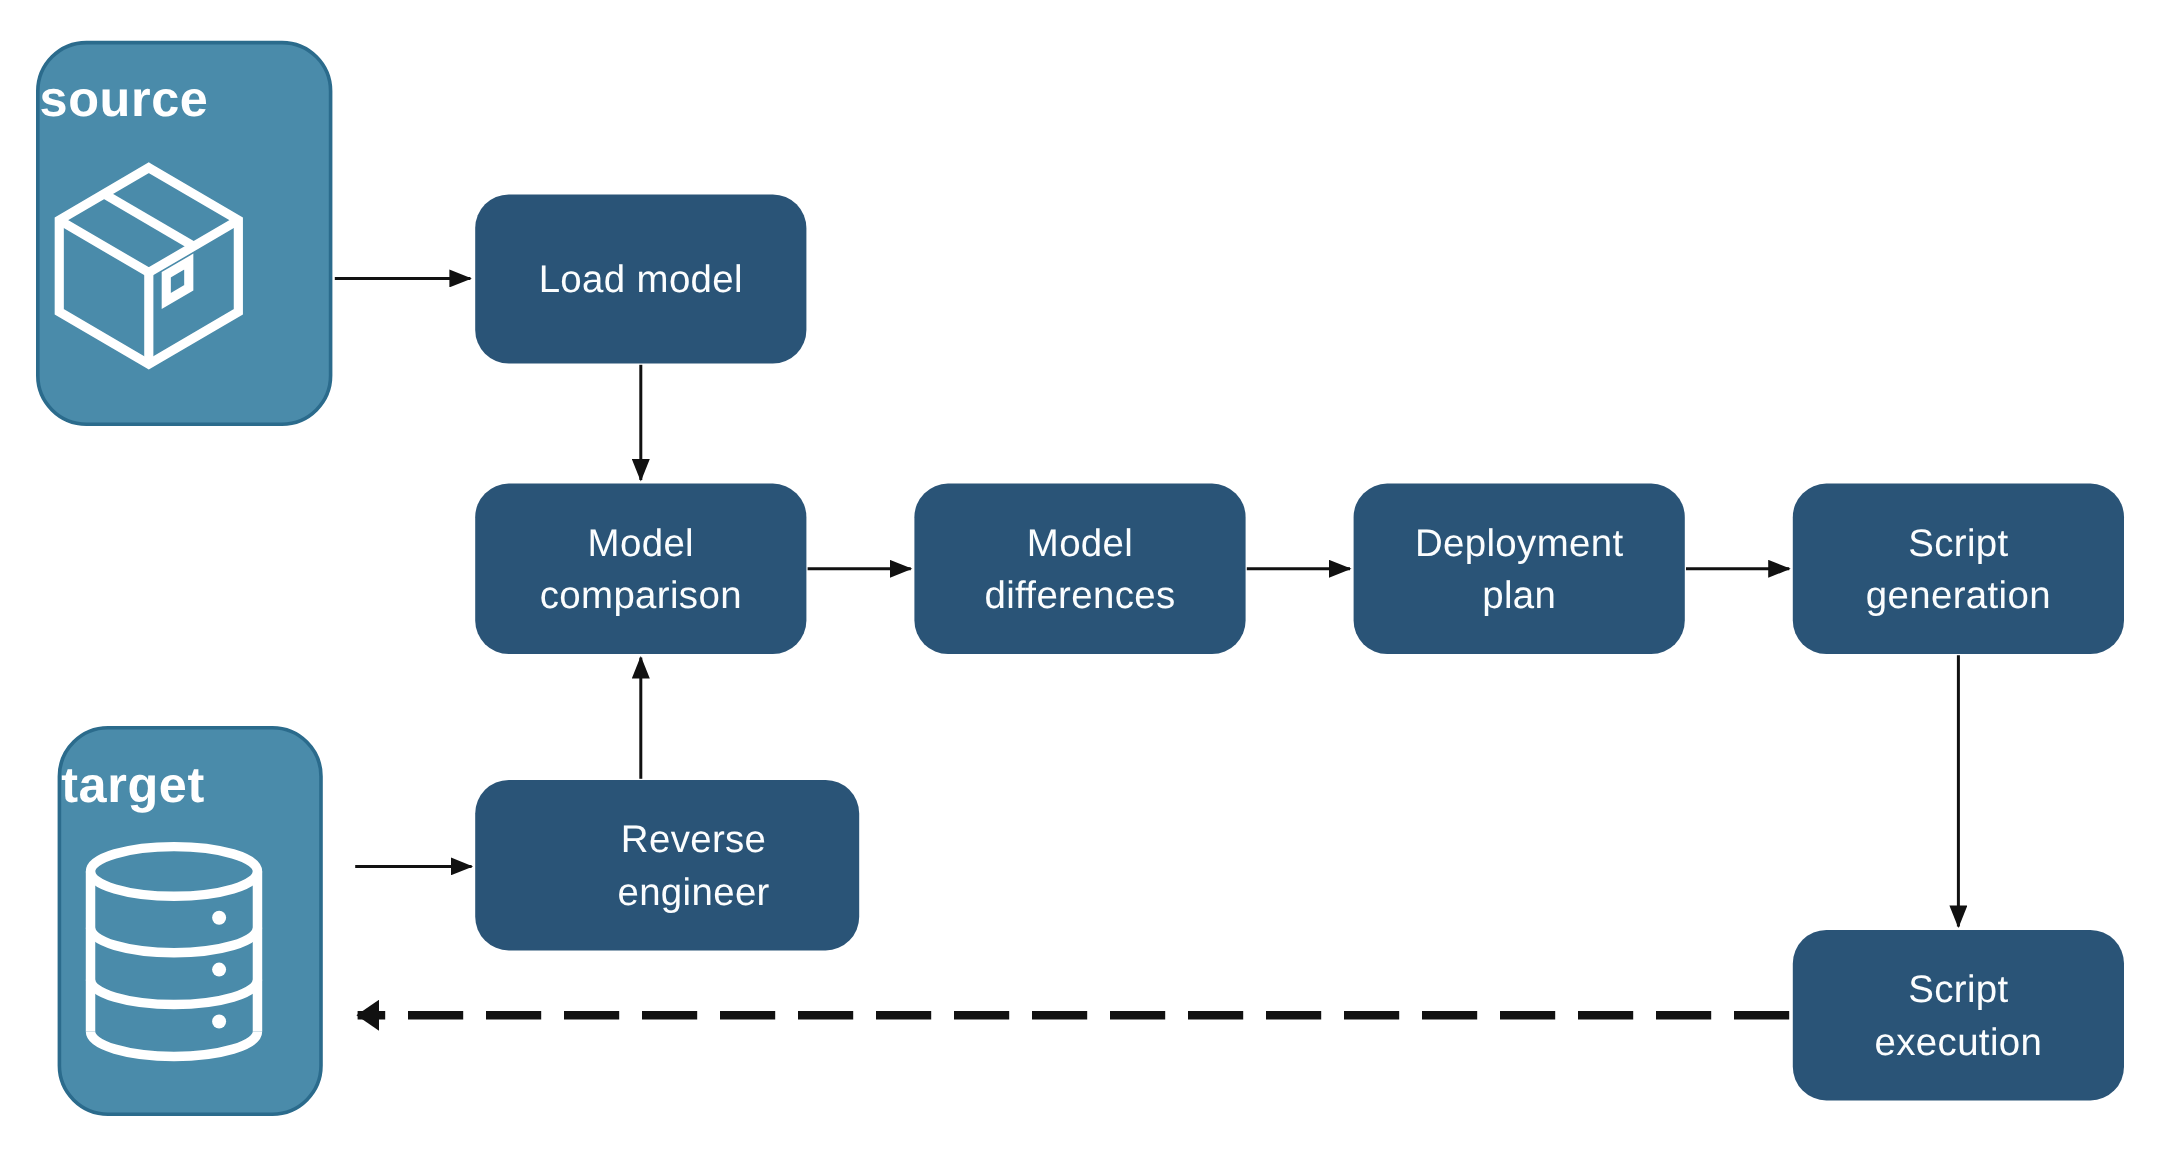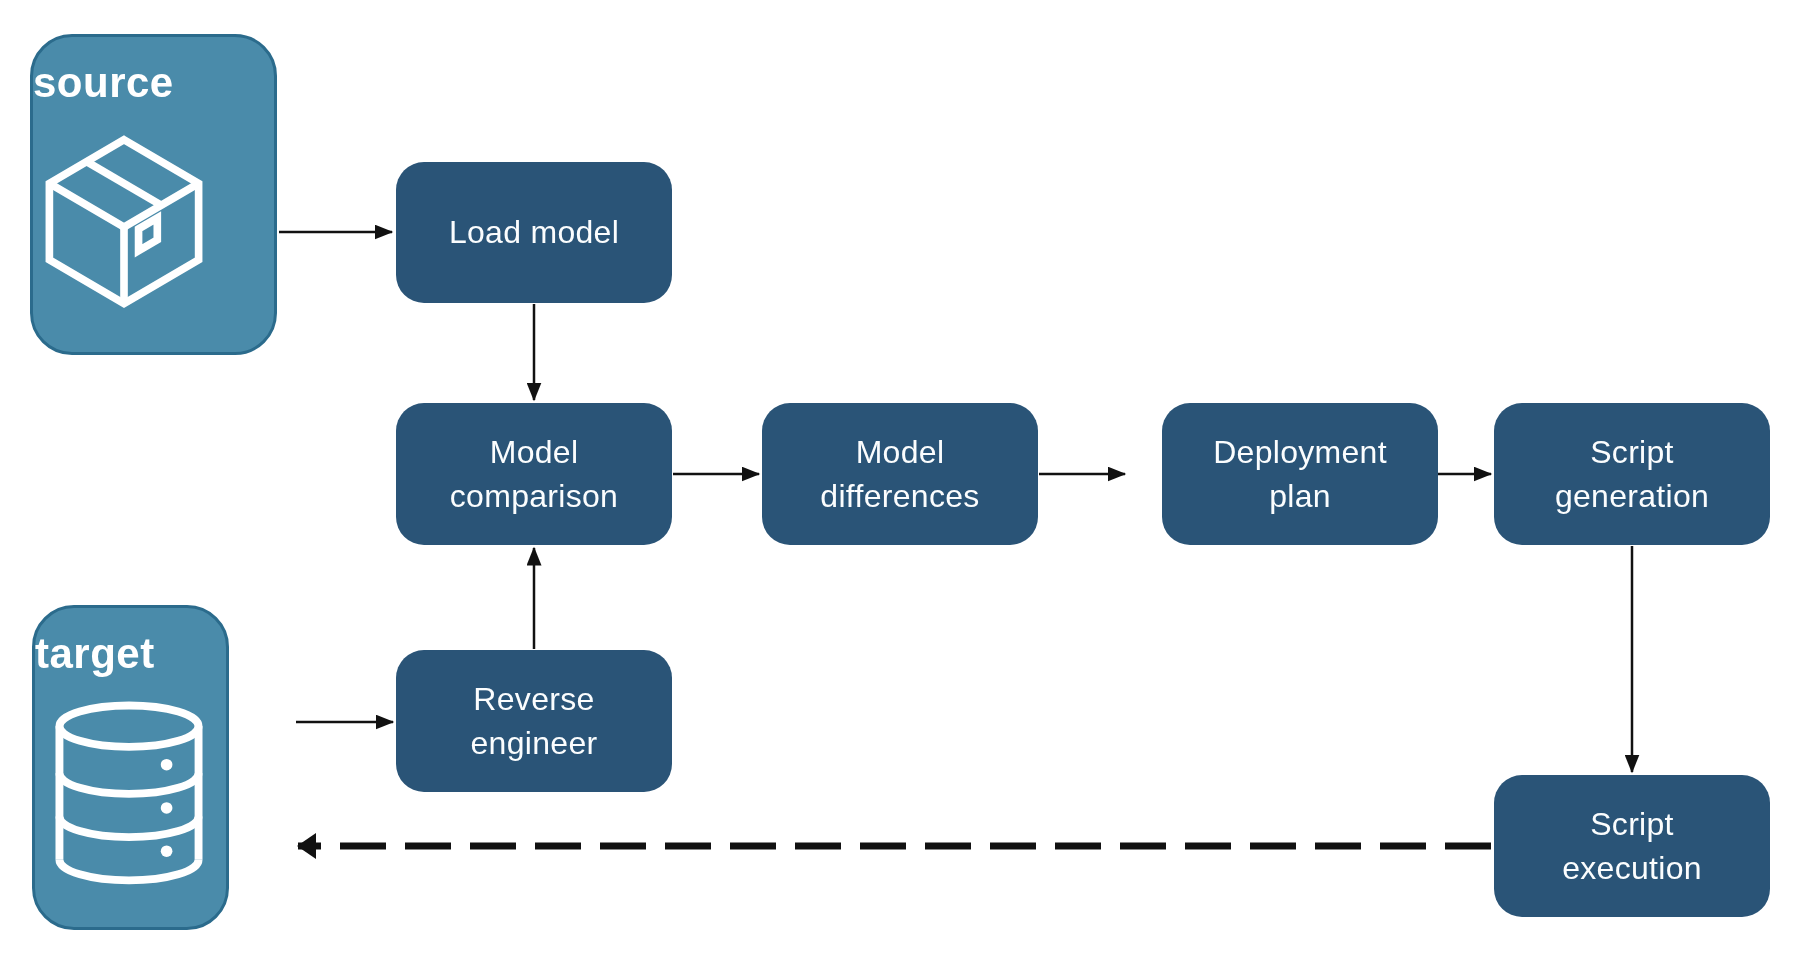--- a/index.html
+++ b/index.html
@@ -86,21 +86,21 @@
       <svg width="182" height="182" viewBox="0 0 100 100" fill="none" stroke="#ffffff" stroke-width="4.2" stroke-linejoin="miter">
         <polygon points="50,7 91,31 91,73 50,97 9,73 9,31"></polygon>
         <polyline points="9,31 50,55 91,31"></polyline>
         <line x1="50" y1="55" x2="50" y2="97"></line>
         <line x1="29.5" y1="19" x2="70.5" y2="43"></line>
         <polygon points="58,56 68.3,50 68.3,62 58,68"></polygon>
       </svg>
     </div>
   </div>
 
-  <div class="entity" style="left:32px; top:605px; width:197px; height:325px;">
+  <div class="entity" style="left:48px; top:605px; width:221px; height:325px;">
     <div class="title">target</div>
     <div class="icon">
       <svg width="188" height="188" viewBox="0 0 100 100" fill="none" stroke="#ffffff" stroke-width="4.2">
         <ellipse cx="50" cy="15" rx="37" ry="11"></ellipse>
         <line x1="13" y1="15" x2="13" y2="86"></line>
         <line x1="87" y1="15" x2="87" y2="86"></line>
         <path d="M13,86 A37,11 0 0 0 87,86"></path>
         <path d="M13,40 A37,11 0 0 0 87,40"></path>
         <path d="M13,63 A37,11 0 0 0 87,63"></path>
         <circle cx="70" cy="35.5" r="3.1" fill="#ffffff" stroke="none"></circle>
@@ -117,31 +117,31 @@
   <div class="node" style="left:396px; top:403px; width:276px; height:142px;">
     <span class="lbl">Model
 comparison</span>
   </div>
 
   <div class="node" style="left:762px; top:403px; width:276px; height:142px;">
     <span class="lbl">Model
 differences</span>
   </div>
 
-  <div class="node" style="left:1128px; top:403px; width:276px; height:142px;margin-left:34px;">
+  <div class="node" style="left:1128px; top:403px; width:276px; height:142px;">
     <span class="lbl">Deployment
 plan</span>
   </div>
 
   <div class="node" style="left:1494px; top:403px; width:276px; height:142px;">
     <span class="lbl">Script
 generation</span>
   </div>
 
-  <div class="node" style="left:396px; top:650px; width:276px; height:142px;">
+  <div class="node" style="left:396px; top:650px; width:276px; height:142px;padding-left:44px;">
     <span class="lbl">Reverse
 engineer</span>
   </div>
 
   <div class="node" style="left:1494px; top:775px; width:276px; height:142px;">
     <span class="lbl">Script
 execution</span>
   </div>
 
 </div>

